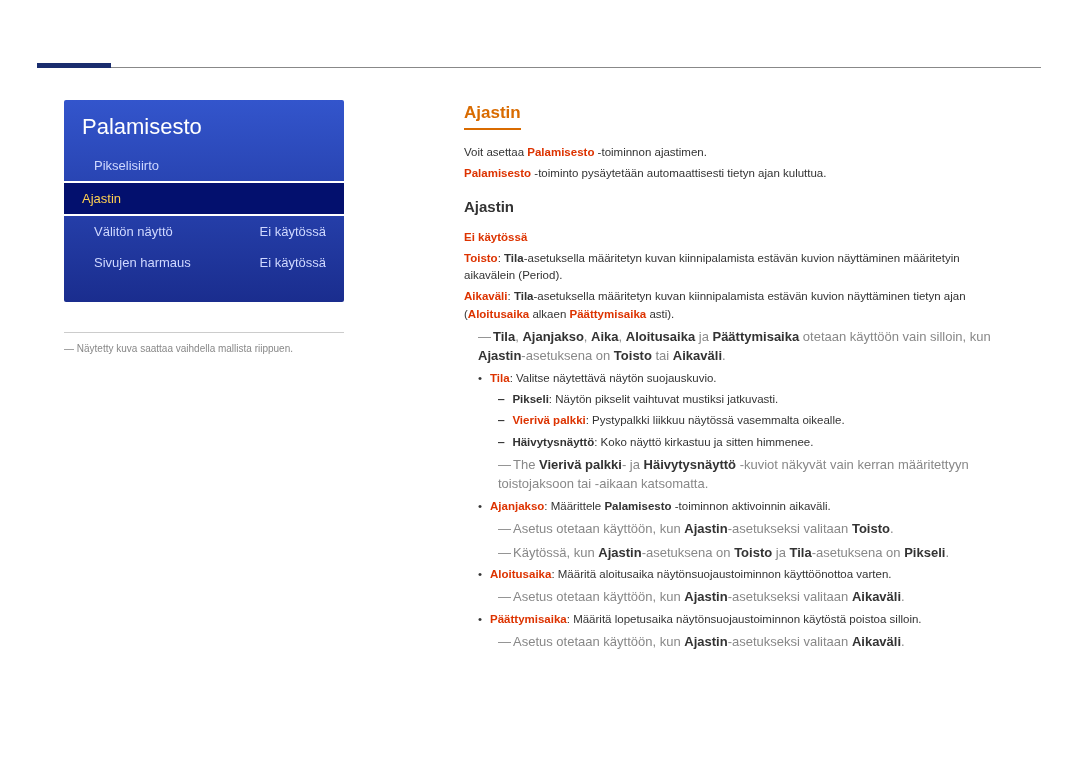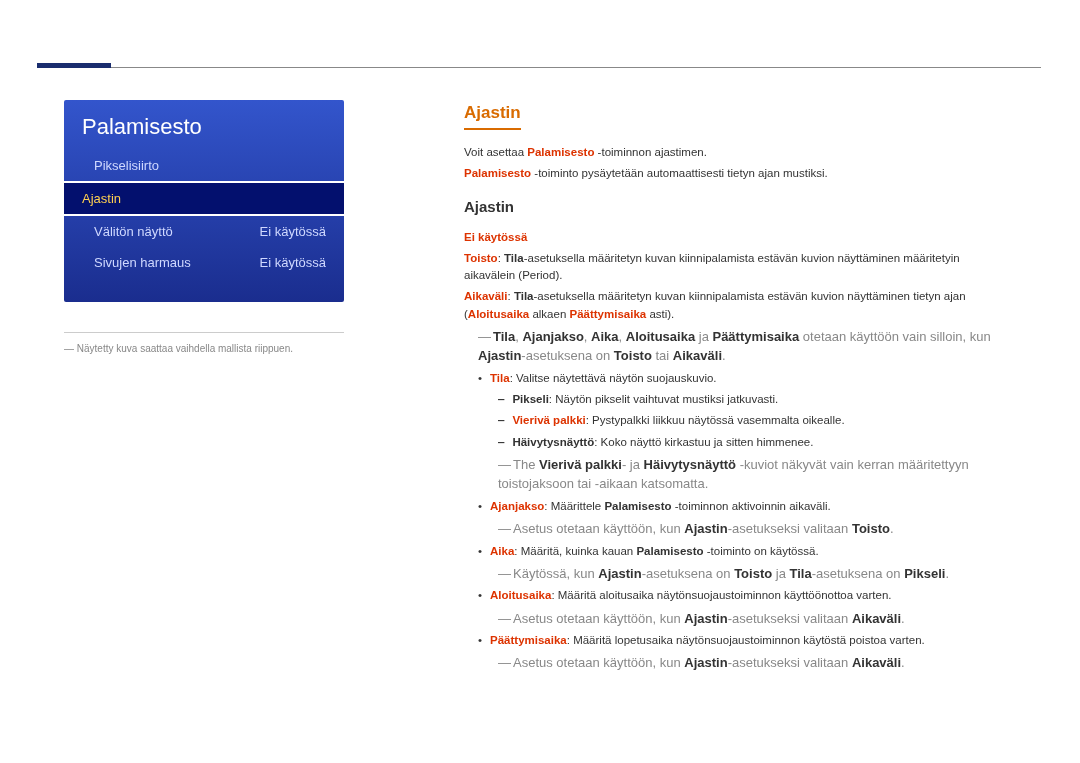--- a/index.html
+++ b/index.html
@@ -58,21 +58,21 @@
         <span class="menu-value">Ei käytössä</span>
       </div>
     </div>
     <div class="divider"></div>
     <div class="footnote">Näytetty kuva saattaa vaihdella mallista riippuen.</div>
   </div>
 
   <div class="right-col">
     <div><span class="h-main">Ajastin</span></div>
     <p><span>Voit asettaa </span><span class="red">Palamisesto</span><span> -toiminnon ajastimen.</span></p>
-    <p><span class="red">Palamisesto</span><span> -toiminto pysäytetään automaattisesti tietyn ajan mustiksi.</span></p>
+    <p><span class="red">Palamisesto</span><span> -toiminto pysäytetään automaattisesti tietyn ajan kuluttua.</span></p>
 
     <div class="h-sub">Ajastin</div>
 
     <p class="red">Ei käytössä</p>
 
     <p><span class="red">Toisto</span><span>: </span><span class="bold">Tila</span><span>-asetuksella määritetyn kuvan kiinnipalamista estävän kuvion näyttäminen määritetyin aikavälein (Period).</span></p>
 
     <p><span class="red">Aikaväli</span><span>: </span><span class="bold">Tila</span><span>-asetuksella määritetyn kuvan kiinnipalamista estävän kuvion näyttäminen tietyn ajan (</span><span class="red">Aloitusaika</span><span> alkaen </span><span class="red">Päättymisaika</span><span> asti).</span></p>
 
     <p class="note-line l1"><span class="bold">Tila</span><span>, </span><span class="bold">Ajanjakso</span><span>, </span><span class="bold">Aika</span><span>, </span><span class="bold">Aloitusaika</span><span> ja </span><span class="bold">Päättymisaika</span><span> otetaan käyttöön vain silloin, kun </span><span class="bold">Ajastin</span><span>-asetuksena on </span><span class="bold">Toisto</span><span> tai </span><span class="bold">Aikaväli</span><span>.</span></p>
@@ -81,22 +81,21 @@
 
     <p class="dash l2"><span class="bold">Pikseli</span><span>: Näytön pikselit vaihtuvat mustiksi jatkuvasti.</span></p>
     <p class="dash l2"><span class="red">Vierivä palkki</span><span>: Pystypalkki liikkuu näytössä vasemmalta oikealle.</span></p>
     <p class="dash l2"><span class="bold">Häivytysnäyttö</span><span>: Koko näyttö kirkastuu ja sitten himmenee.</span></p>
 
     <p class="note-line l2"><span>The </span><span class="bold">Vierivä palkki</span><span>- ja </span><span class="bold">Häivytysnäyttö</span><span> -kuviot näkyvät vain kerran määritettyyn toistojaksoon tai -aikaan katsomatta.</span></p>
 
     <p class="bullet l1"><span class="red">Ajanjakso</span><span>: Määrittele </span><span class="bold">Palamisesto</span><span> -toiminnon aktivoinnin aikaväli.</span></p>
     <p class="note-line l2"><span>Asetus otetaan käyttöön, kun </span><span class="bold">Ajastin</span><span>-asetukseksi valitaan </span><span class="bold">Toisto</span><span>.</span></p>
 
-    <p class="bullet l1"><span class="red">Aika</span><span>: Määritä, kuinka kauan </span><span class="bold">Palamisesto</span><span> -toiminto on käytössä.</span></p>
     <p class="note-line l2"><span>Käytössä, kun </span><span class="bold">Ajastin</span><span>-asetuksena on </span><span class="bold">Toisto</span><span> ja </span><span class="bold">Tila</span><span>-asetuksena on </span><span class="bold">Pikseli</span><span>.</span></p>
 
     <p class="bullet l1"><span class="red">Aloitusaika</span><span>: Määritä aloitusaika näytönsuojaustoiminnon käyttöönottoa varten.</span></p>
     <p class="note-line l2"><span>Asetus otetaan käyttöön, kun </span><span class="bold">Ajastin</span><span>-asetukseksi valitaan </span><span class="bold">Aikaväli</span><span>.</span></p>
 
-    <p class="bullet l1"><span class="red">Päättymisaika</span><span>: Määritä lopetusaika näytönsuojaustoiminnon käytöstä poistoa varten.</span></p>
+    <p class="bullet l1"><span class="red">Päättymisaika</span><span>: Määritä lopetusaika näytönsuojaustoiminnon käytöstä poistoa silloin.</span></p>
     <p class="note-line l2"><span>Asetus otetaan käyttöön, kun </span><span class="bold">Ajastin</span><span>-asetukseksi valitaan </span><span class="bold">Aikaväli</span><span>.</span></p>
   </div>
 </div>
 
 </body></html>

